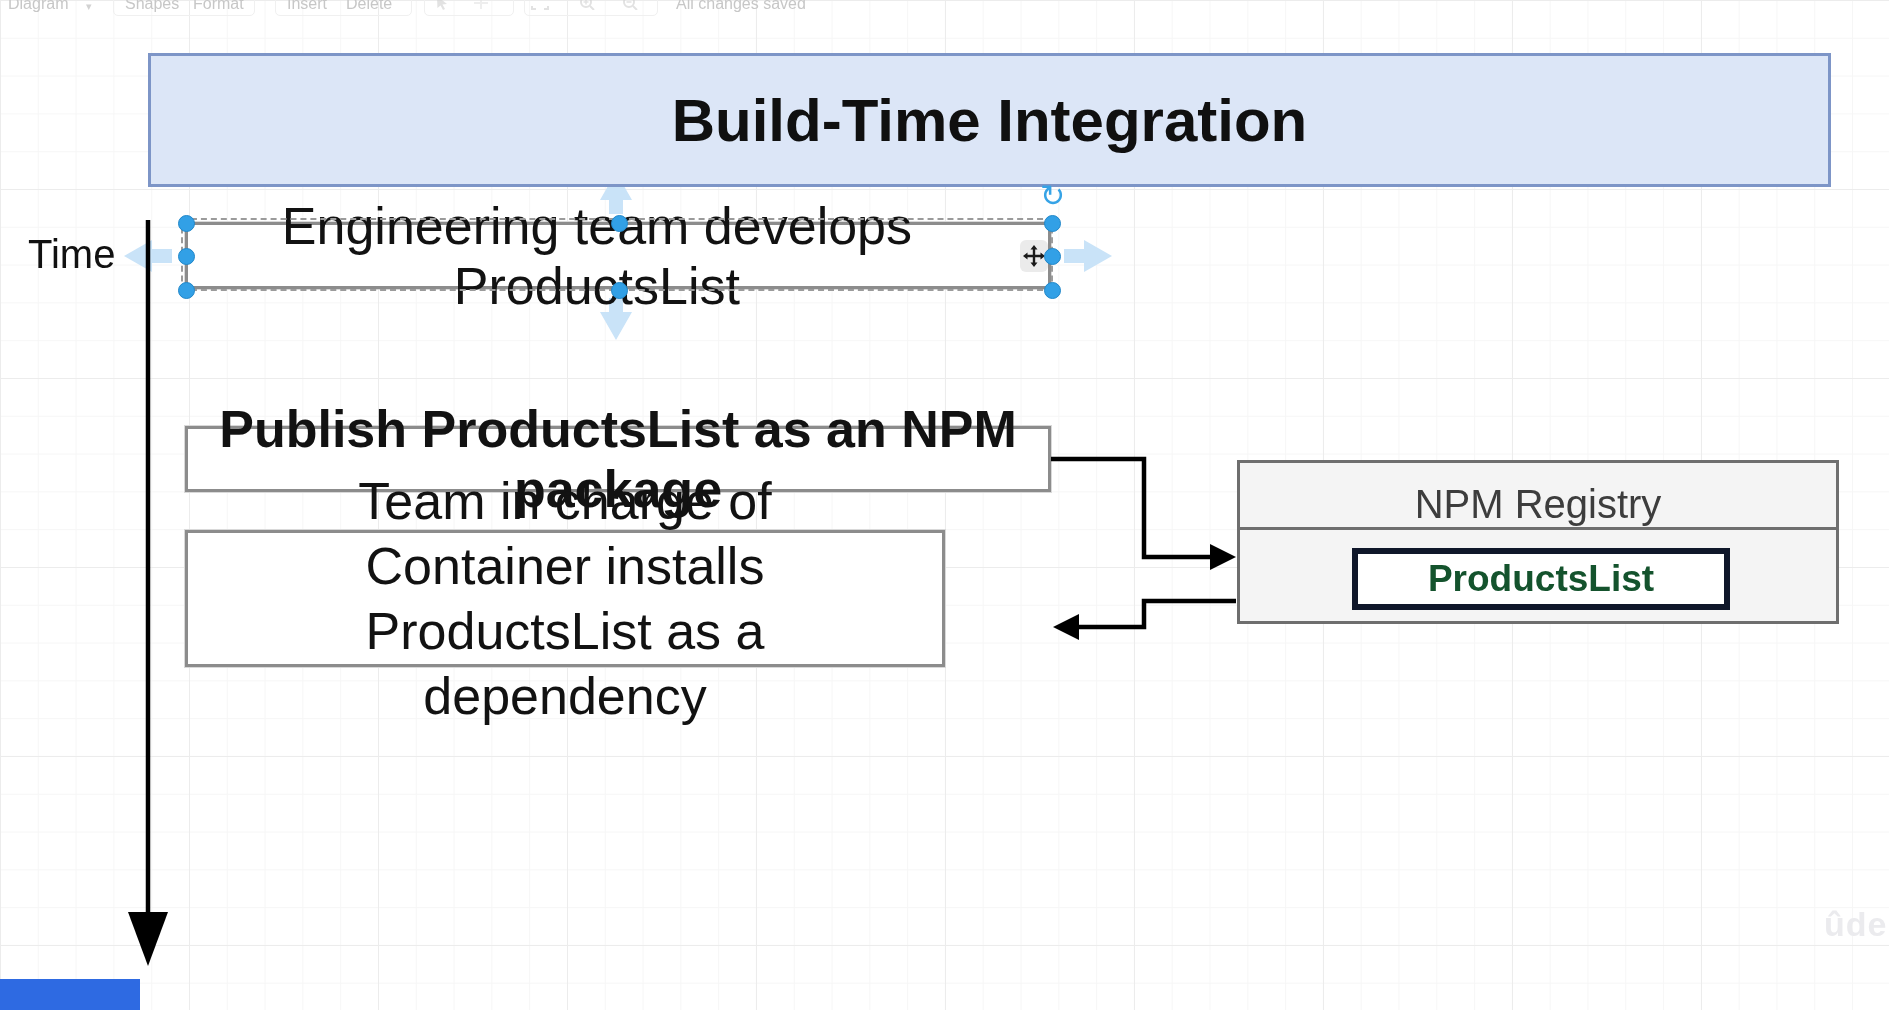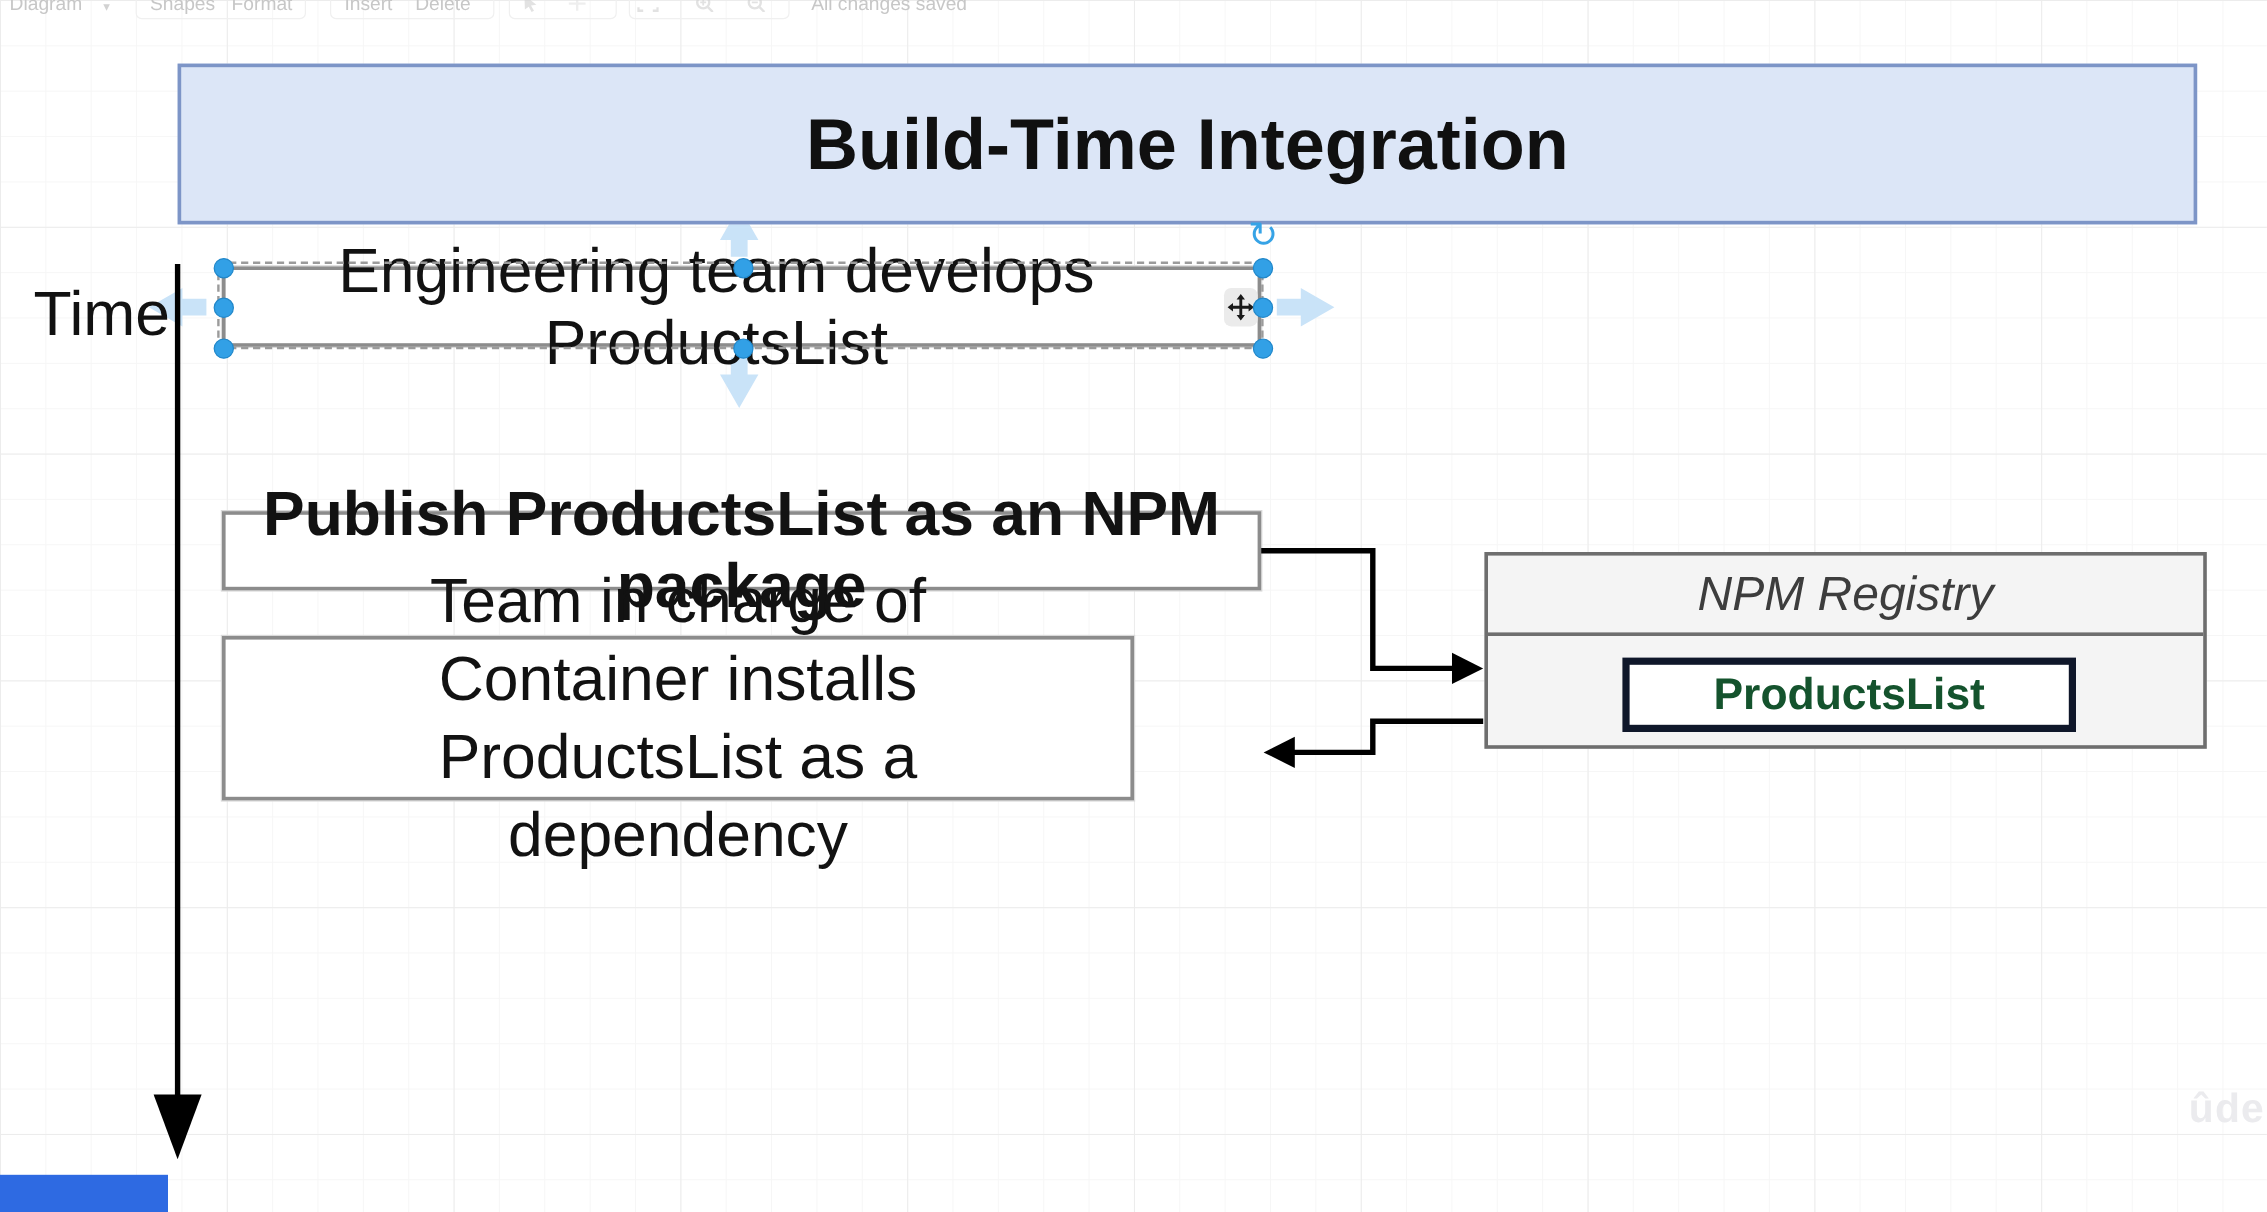--- a/index.html
+++ b/index.html
@@ -36,30 +36,30 @@
     font-size:52px;color:#121212;z-index:3;box-sizing:border-box;
     box-shadow:0 0 0 1px #d9d9d9;
   }
   .title-box{
     position:absolute;left:148px;top:53px;width:1683px;height:134px;
     background:#dce6f7;border:3px solid #7d95c7;box-sizing:border-box;
     display:flex;align-items:center;justify-content:center;
     font-size:60px;font-weight:bold;color:#101010;z-index:3;
   }
   .time-label{
-    position:absolute;left:28px;top:232px;font-size:52px;color:#111;z-index:3;
+    position:absolute;left:28px;top:232px;font-size:40px;color:#111;z-index:3;
   }
   .npm-box{
     position:absolute;left:1237px;top:460px;width:602px;height:164px;
     background:#f4f4f4;border:3px solid #6e6e6e;box-sizing:border-box;z-index:3;
   }
   .npm-header{
     position:absolute;left:0;top:0;width:100%;height:64px;
-    border-bottom:3px solid #6e6e6e;display:flex;align-items:center;justify-content:center;
-    font-size:40px;font-style:italic;color:#3d3d3d;
+    border-bottom:3px solid #6e6e6e;display:flex;align-items:flex-end;justify-content:center;
+    font-size:40px;color:#3d3d3d;
   }
   .npm-inner{
     position:absolute;left:112px;top:85px;width:378px;height:62px;
     background:#fff;border:6px solid #0f172a;box-sizing:border-box;
     display:flex;align-items:center;justify-content:center;
     font-size:37px;font-weight:bold;color:#14532d;
   }
   
   .sel-rect{
     position:absolute;left:181px;top:218px;width:872px;height:73px;

